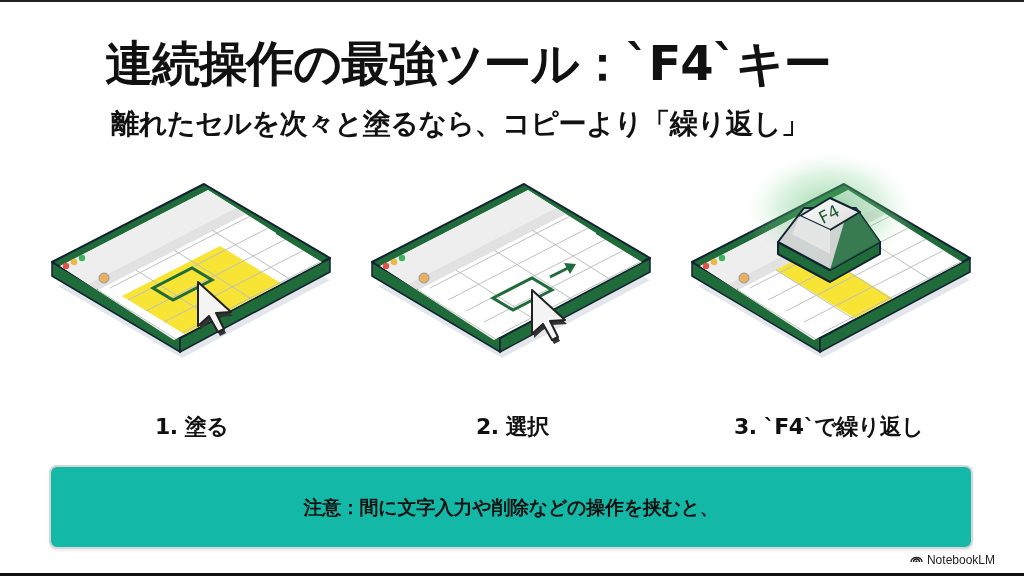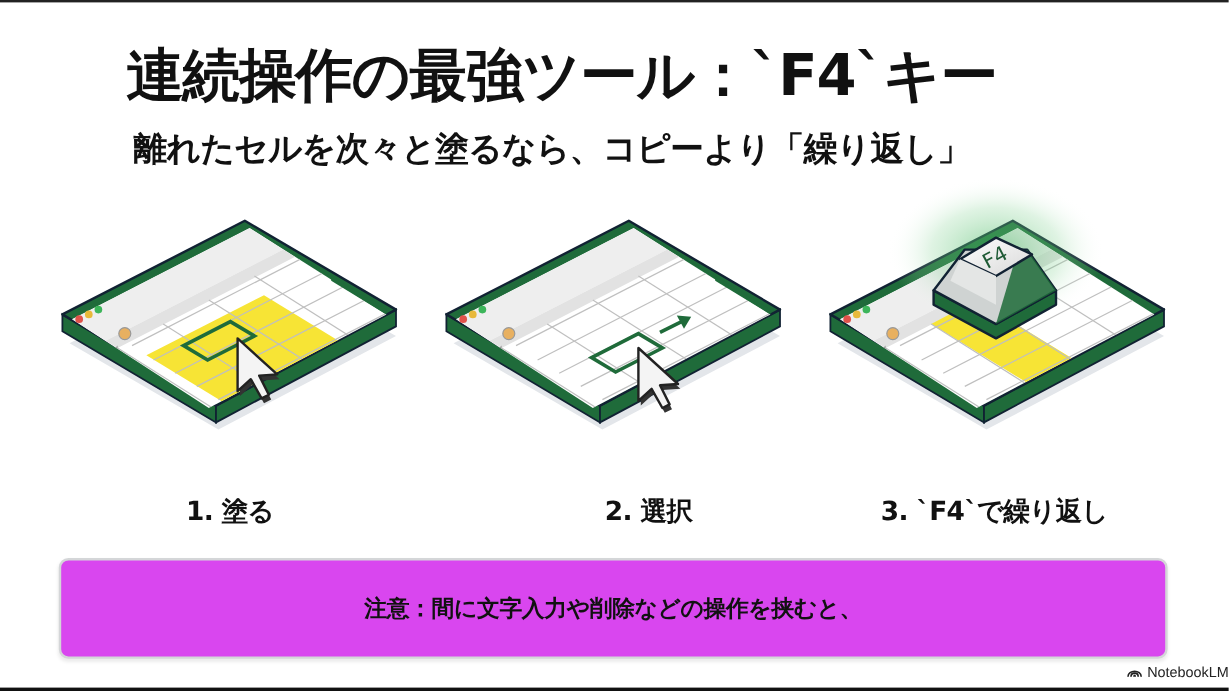--- a/index.html
+++ b/index.html
@@ -27,32 +27,32 @@
     .panel { position: absolute; top: 170px; width: 300px; height: 220px; }
     .panel svg { width: 300px; height: 220px; display: block; }
 
     .step-label {
       position: absolute; top: 410px; font-size: 22px; font-weight: bold; line-height: 34px;
       letter-spacing: -0.5px;
     }
 
     .note {
       position: absolute; left: 49px; top: 465px; width: 924px; height: 84px;
-      background: #d946ef; border: 2px solid #d4d6d8; border-radius: 8px;
+      background: #14b8a6; border: 2px solid #d4d6d8; border-radius: 8px;
       box-sizing: border-box;
       box-shadow: 0 2px 3px rgba(0,0,0,0.08);
       text-align: center;
       display: flex; flex-direction: column; justify-content: center; align-items: center;
     }
     .note-line { font-size: 19px; font-weight: bold; line-height: 30px; letter-spacing: -0.3px; }
 
     .brand {
-      position: absolute; right: 0; top: 553px;
+      position: absolute; right: 29px; top: 553px;
       font-family: "Liberation Sans", sans-serif; font-size: 12px; color: #222;
-      display: flex; align-items: center; gap: 4px;
+      display: flex; align-items: flex-start; gap: 4px;
     }
     .brand-icon { width: 13px; height: 10px; }
   </style>
 </head>
 <body>
 
 <div class="frame-top"></div>
 
 <div class="title">連続操作の最強ツール：`F4`キー</div>
 <div class="subtitle">離れたセルを次々と塗るなら、コピーより「繰り返し」</div>
@@ -215,21 +215,21 @@
       <polygon points="98,92 124,58 176,58 200,92 150,120" fill="#cfd3d2" stroke="#123" stroke-width="2" stroke-linejoin="round"></polygon>
       <polygon points="150,120 200,92 176,58 166,66" fill="#1f6b3a" opacity="0.85"></polygon>
       <polygon points="120,66 150,48 180,62 150,80" fill="url(#keytop)" stroke="#123" stroke-width="2" stroke-linejoin="round"></polygon>
       <polygon points="112,84 120,66 150,80 150,104" fill="#e4e6e5"></polygon>
       <text x="150" y="70" text-anchor="middle" font-family="DejaVu Sans, sans-serif" font-size="17" fill="#1f5a35" transform="rotate(-28 150 66)">F4</text>
     </g>
   </svg>
 </div>
 
 <div class="step-label" style="left:155px;">1. 塗る</div>
-<div class="step-label" style="left:504px;">2. 選択</div>
+<div class="step-label" style="left:476px;">2. 選択</div>
 <div class="step-label" style="left:734px;">3. `F4`で繰り返し</div>
 
 <div class="note">
   <div class="note-line">注意：間に文字入力や削除などの操作を挟むと、</div>
 </div>
 
 <div class="brand">
   <svg class="brand-icon" viewBox="0 0 13 10">
     <path d="M1 9 C1 3,12 3,12 9" fill="none" stroke="#222" stroke-width="1.4"></path>
     <path d="M3.5 9 C3.5 5,9.5 5,9.5 9" fill="none" stroke="#222" stroke-width="1.4"></path>

